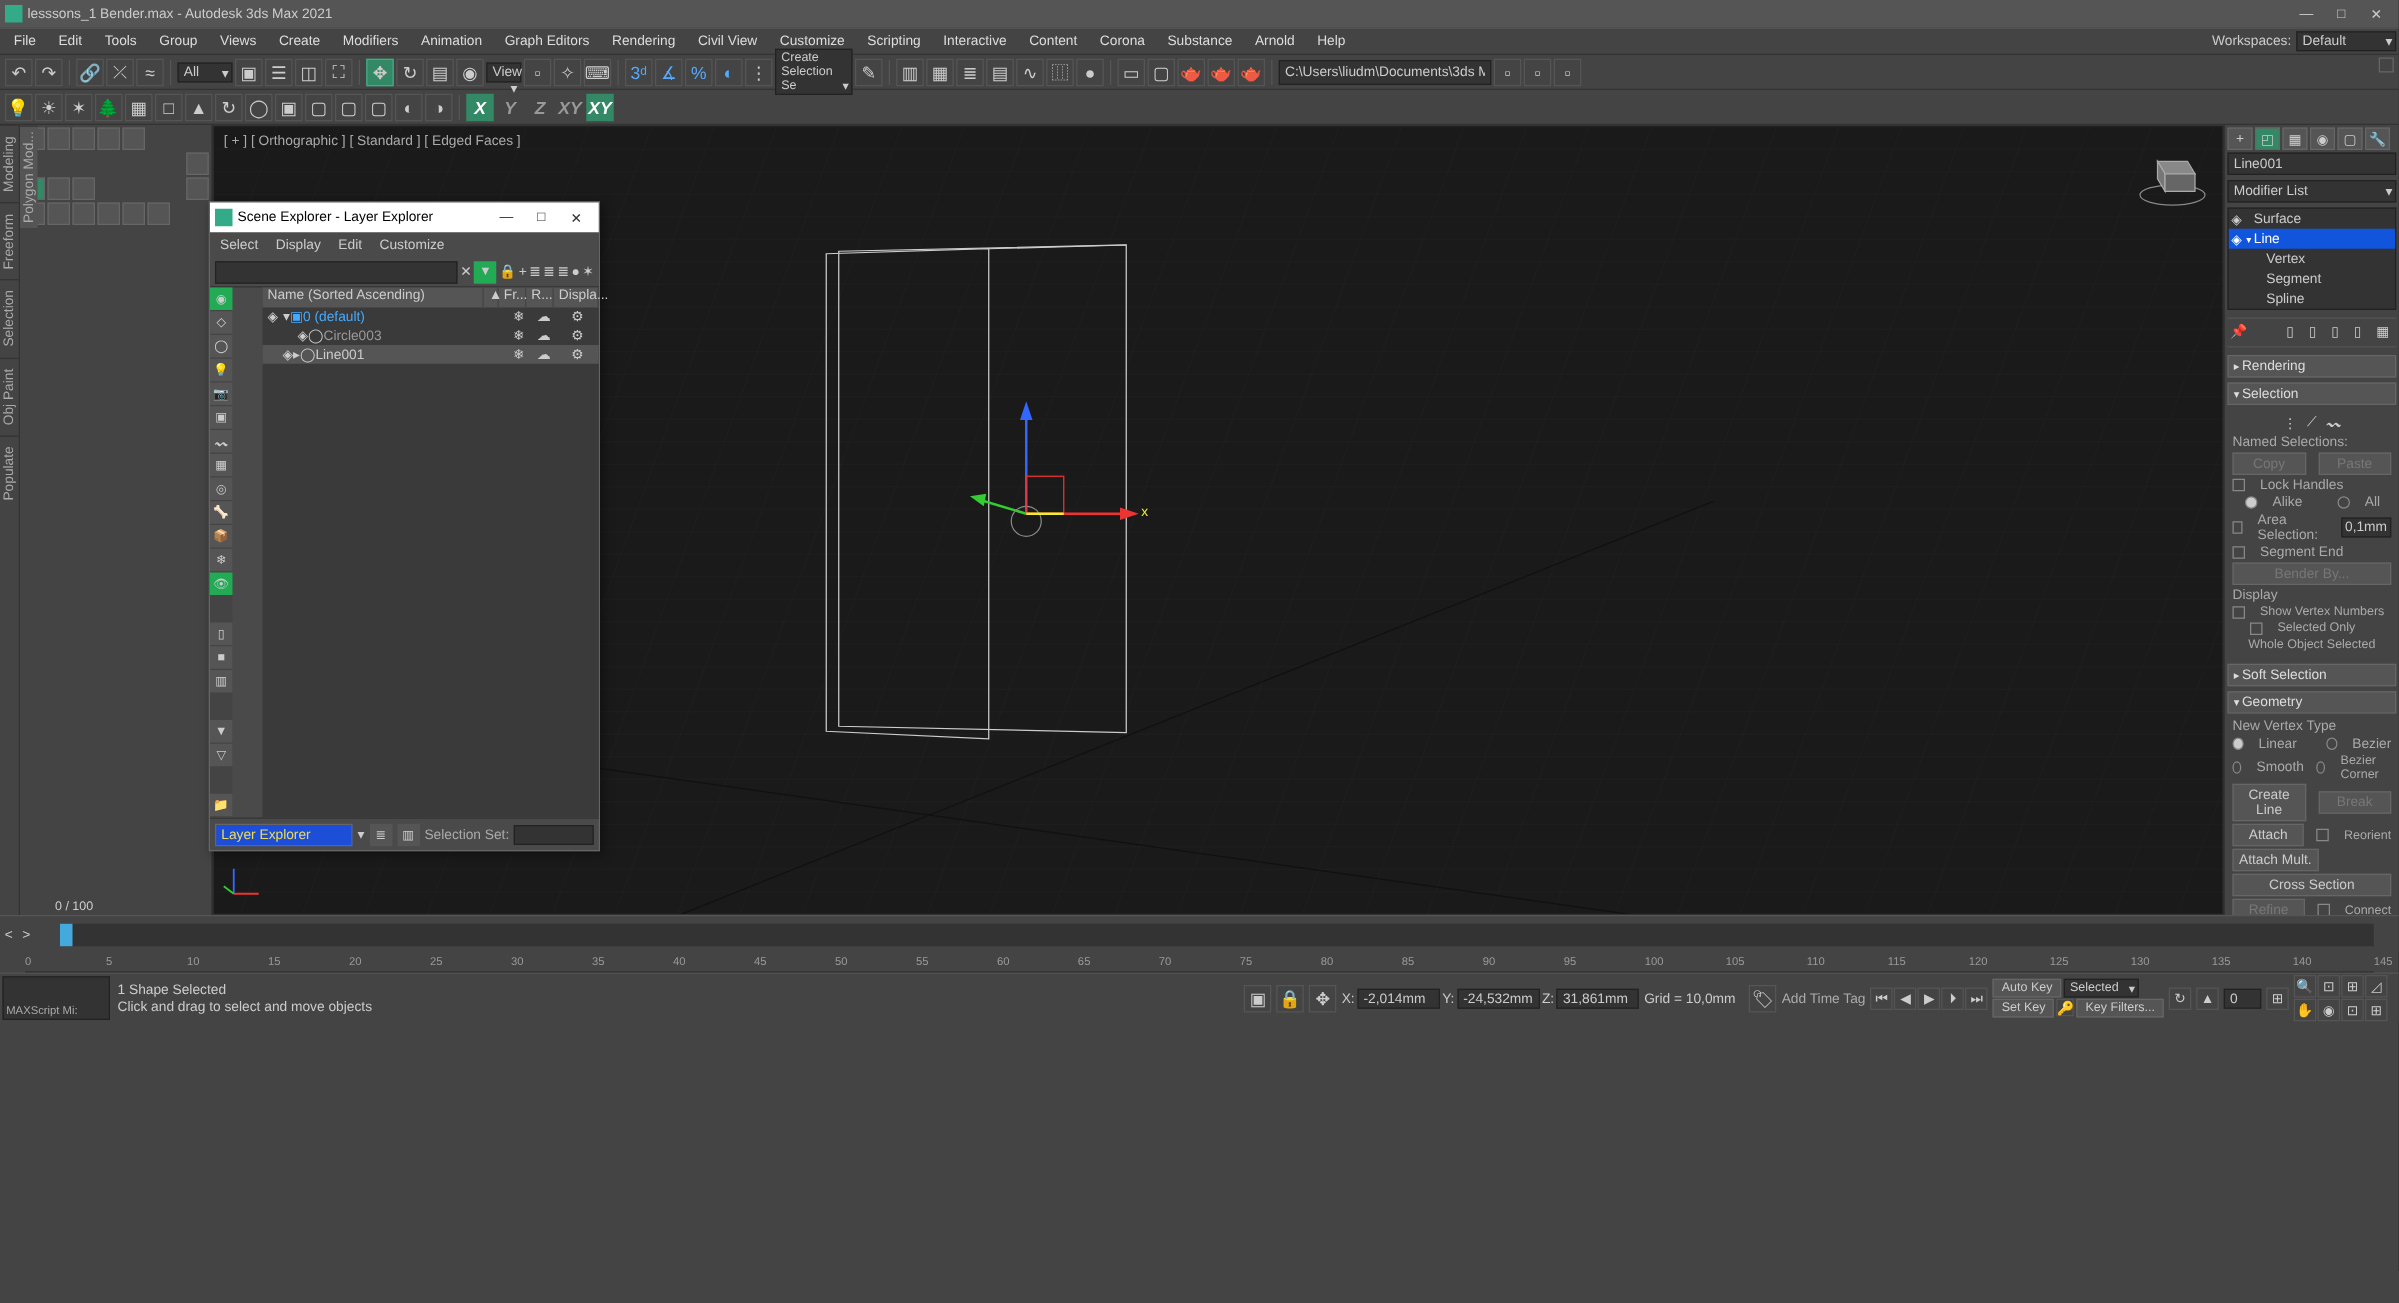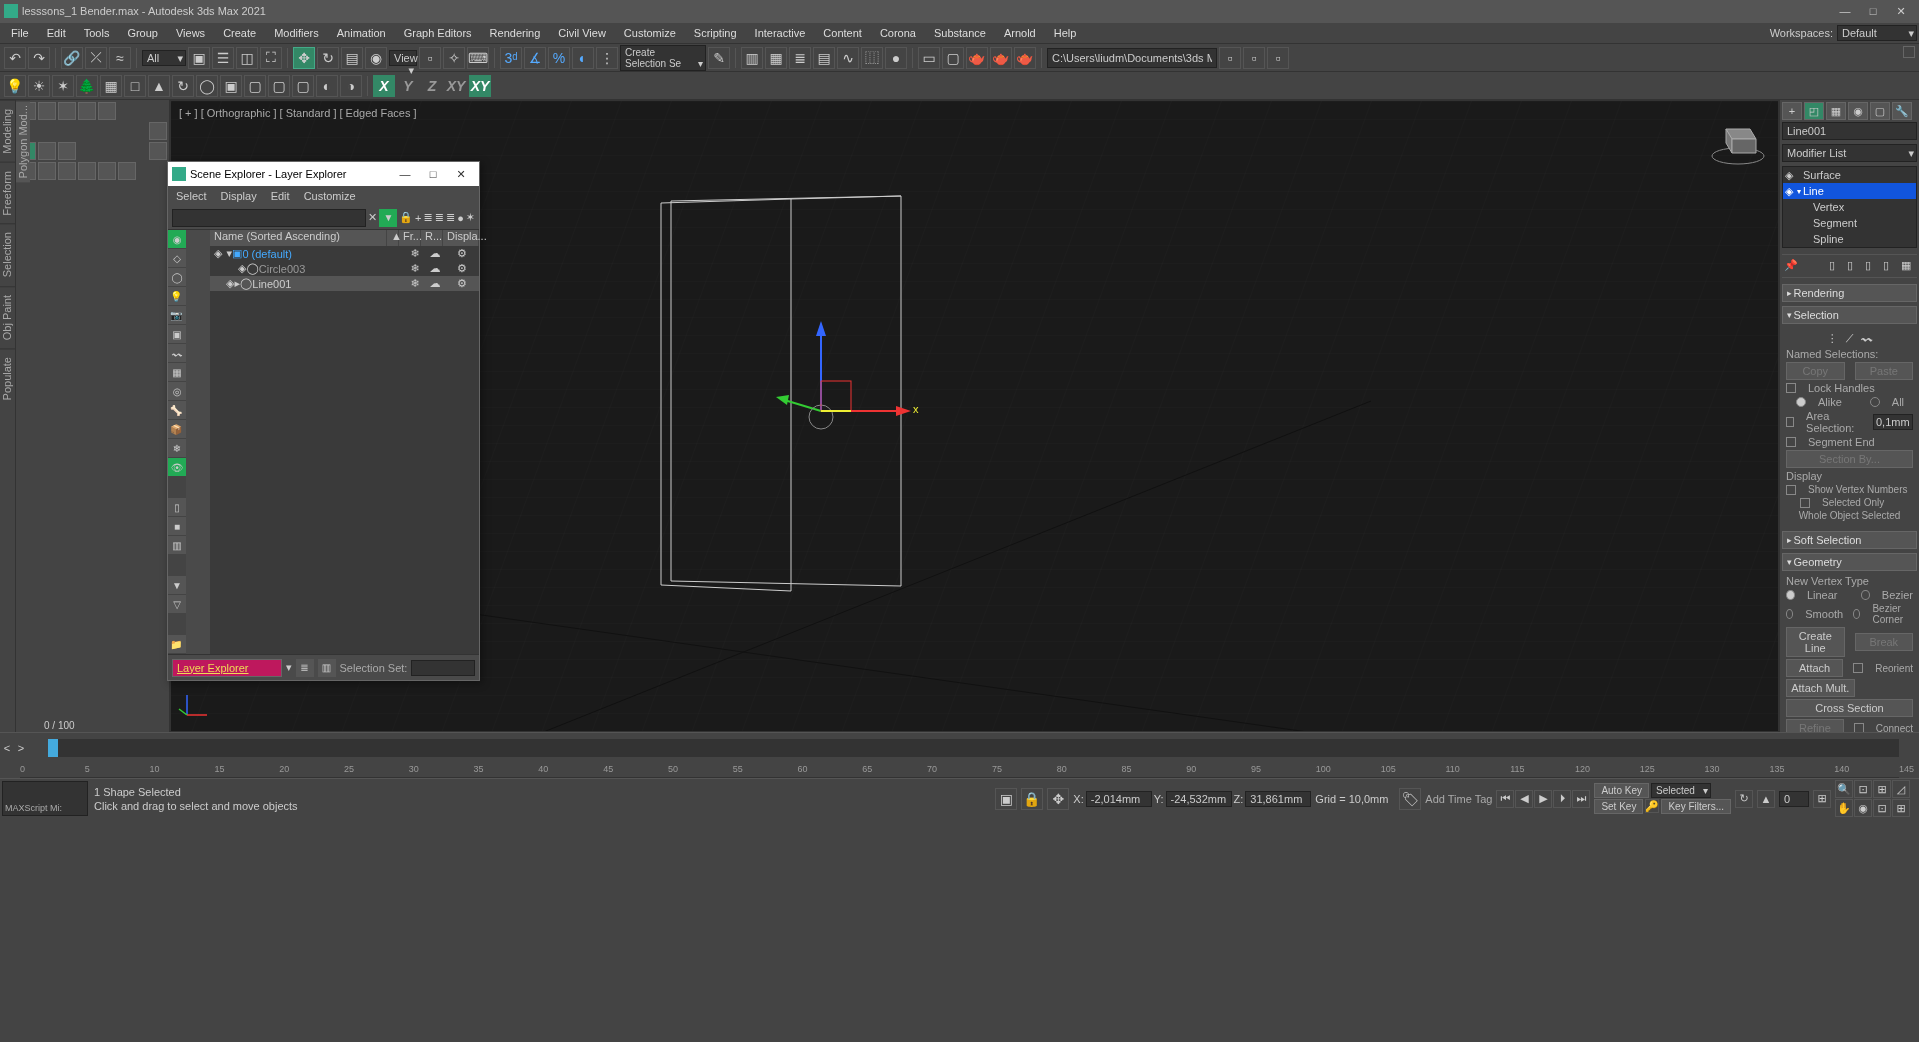--- a/index.html
+++ b/index.html
@@ -83,21 +83,21 @@
 .se-sidebar { width:18px; background:#444; display:flex; flex-direction:column; gap:1px; }
 .se-sbtn { width:18px; height:18px; background:#555; display:flex; align-items:center; justify-content:center; font-size:10px; }
 .se-sbtn.active { background:#2a5; }
 .se-list { flex:1; background:#3a3a3a;margin-left:24px; }
 .se-header-row { display:flex; background:#555; height:16px; font-size:10px; }
 .se-header-row div { padding:0 4px; border-right:1px solid #444; }
 .se-item { display:flex; align-items:center; height:15px; padding-left:4px; }
 .se-item.sel { background:#555; }
 .se-item .indent { width:12px; display:inline-block; }
 .se-footer { height:26px; display:flex; align-items:center; padding:0 4px; gap:4px; border-top:1px solid #333; }
-.se-ftxt { background:#be185d; border:1px solid #666; padding:2px 4px; color:#ed5;text-decoration:underline; }
+.se-ftxt { background:#1d4ed8; border:1px solid #666; padding:2px 4px; color:#ed5; }
 
 .timeline-area { height:30px; background:#444; display:flex; align-items:center; border-top:1px solid #555; position:relative; }
 .time-frame-disp { position:absolute; left:40px; top:-13px; background:#444; padding:0 4px; font-size:10px; }
 .time-scrub { flex:1; height:18px; background:#333; margin:0 20px; position:relative; }
 .time-scrub .marker { position:absolute; left:0; width:10px; height:100%; background:#4ad; }
 .time-nav { width:14px; text-align:center; color:#ccc; }
 
 .ruler { height:16px; background:#444; display:flex; position:relative; border-bottom:1px solid #333; margin:0 20px; }
 .ruler .tick { position:absolute; font-size:9px; color:#999; top:2px; }
 
@@ -175,21 +175,21 @@
   <div class="dropdown" style="width:28px">View</div>
   <div class="tbtn">▫</div>
   <div class="tbtn">✧</div>
   <div class="tbtn">⌨</div>
   <div class="tsep"></div>
   <div class="tbtn blue">3ᵈ</div>
   <div class="tbtn blue">∡</div>
   <div class="tbtn blue">%</div>
   <div class="tbtn blue">◐</div>
   <div class="tbtn">⋮</div>
-  <div class="dropdown" style="width:86px;font-size:10px">Create Selection Se</div>
+  <div class="dropdown" style="width:62px;font-size:10px">Create Selection Se</div>
   <div class="tbtn">✎</div>
   <div class="tsep"></div>
   <div class="tbtn">▥</div>
   <div class="tbtn">▦</div>
   <div class="tbtn">≣</div>
   <div class="tbtn">▤</div>
   <div class="tbtn">∿</div>
   <div class="tbtn">⿲</div>
   <div class="tbtn">●</div>
   <div class="tsep"></div>
@@ -390,21 +390,21 @@
         <div class="rb-row">
             <span class="rb-chk"></span>
             <span class="rb-label">Area Selection:</span>
             <input class="rb-input" value="0,1mm" style="">
           </div>
         <div class="rb-row">
             <span class="rb-chk"></span>
             <span class="rb-label">Segment End</span>
           </div>
         <div class="rb-row">
-            <div class="rb-btn disabled">Section By...</div>
+            <div class="rb-btn disabled">Bender By...</div>
           </div>
         <div class="rb-label">Display</div>
         <div class="rb-row">
             <span class="rb-chk"></span>
             <span class="rb-label" style="font-size:10px">Show Vertex Numbers</span>
           </div>
         <div class="rb-row" style="padding-left:14px">
             <span class="rb-chk"></span>
             <span class="rb-label" style="font-size:10px">Selected Only</span>
           </div>

